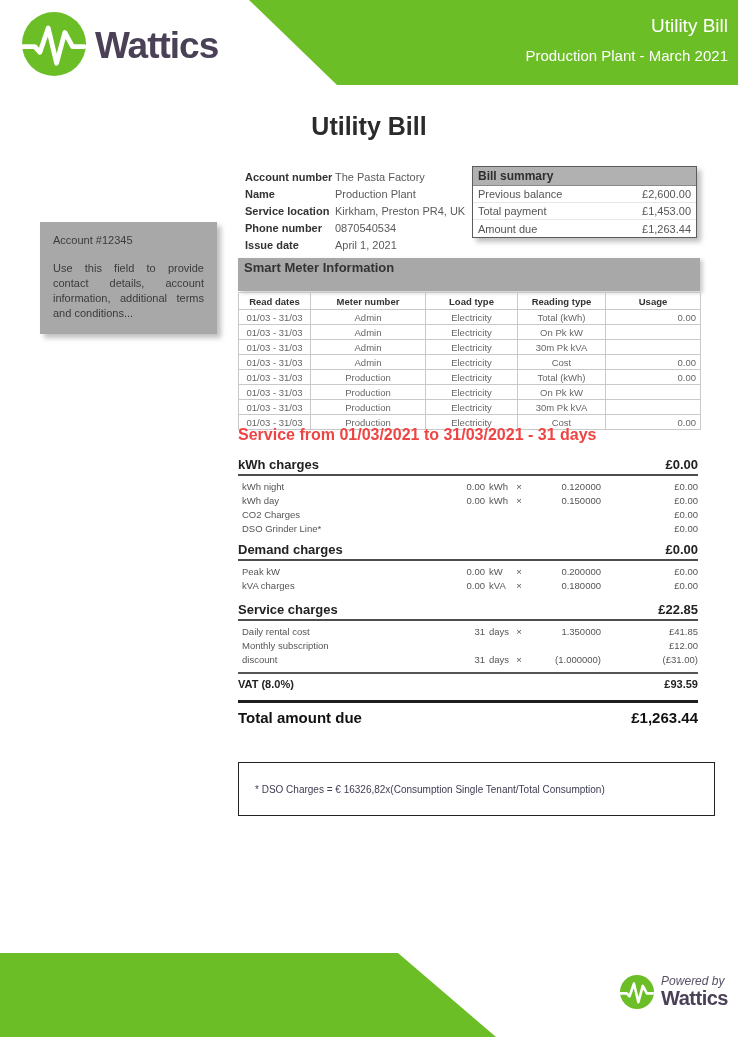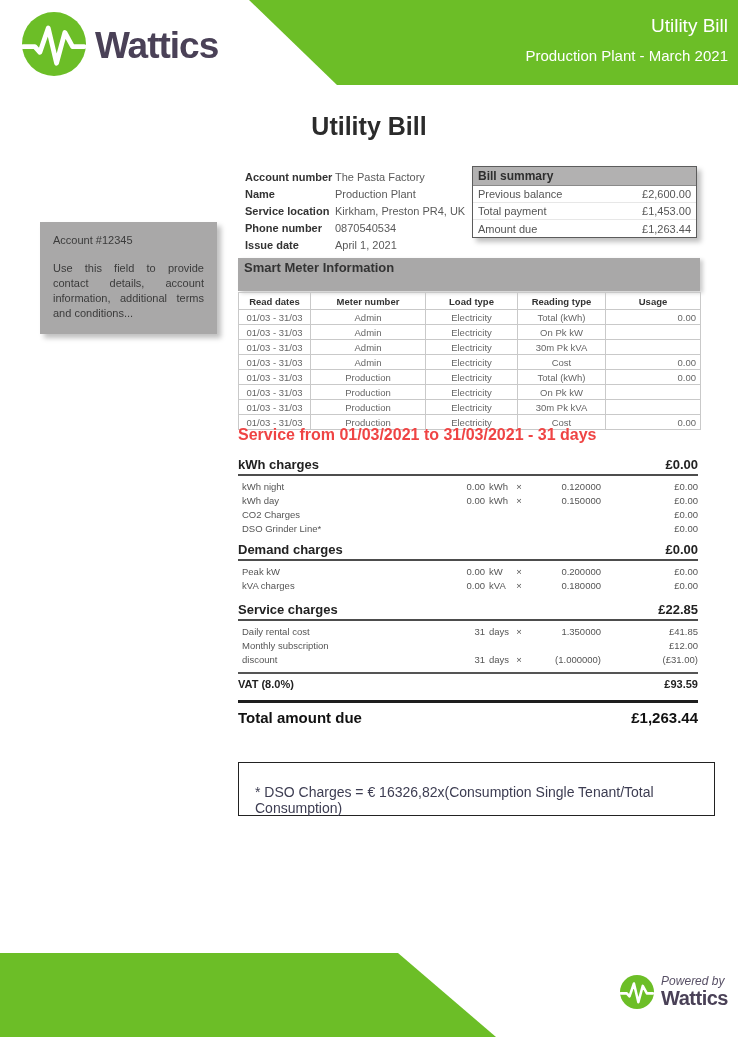--- a/index.html
+++ b/index.html
@@ -70,21 +70,21 @@
   .c-op { width:20px; text-align:center; }
   .c-rate { width:72px; text-align:right; }
   .c-amount { flex:1; text-align:right; }
   .vat-row { display:flex; justify-content:space-between; margin-top:6px;
     border-top:2px solid #555; padding-top:4px; font-size:11px; font-weight:700; color:#222; }
   .total-row { display:flex; justify-content:space-between; margin-top:10px;
     border-top:3px solid #1e1e1e; padding-top:6px; font-size:15px; font-weight:700; color:#111; }
 
   
   .footnote { position:absolute; top:762px; left:238px; width:477px; height:54px;
-    border:1px solid #222; font-size:14px; color:#3d3d52; padding:21px 10px 0 16px; }
+    border:1px solid #222; font-size:10px; color:#3d3d52; padding:21px 10px 0 16px; }
 
   
   .footer-green { position:absolute; top:953px; left:0; width:500px; height:84px;
     background:#6cbe27; clip-path:polygon(0 0, 398px 0, 496px 84px, 0 84px); }
   .footer-logo { position:absolute; top:975px; right:10px; display:flex; align-items:flex-start; }
   .footer-logo .fl-text { margin-left:7px; }
   .fl-powered { font-size:12px; font-style:italic; color:#585066; line-height:13px; }
   .fl-brand { font-size:20px; font-weight:700; color:#4a4157; line-height:20px; letter-spacing:-0.5px; }
 </style>
 </head>

